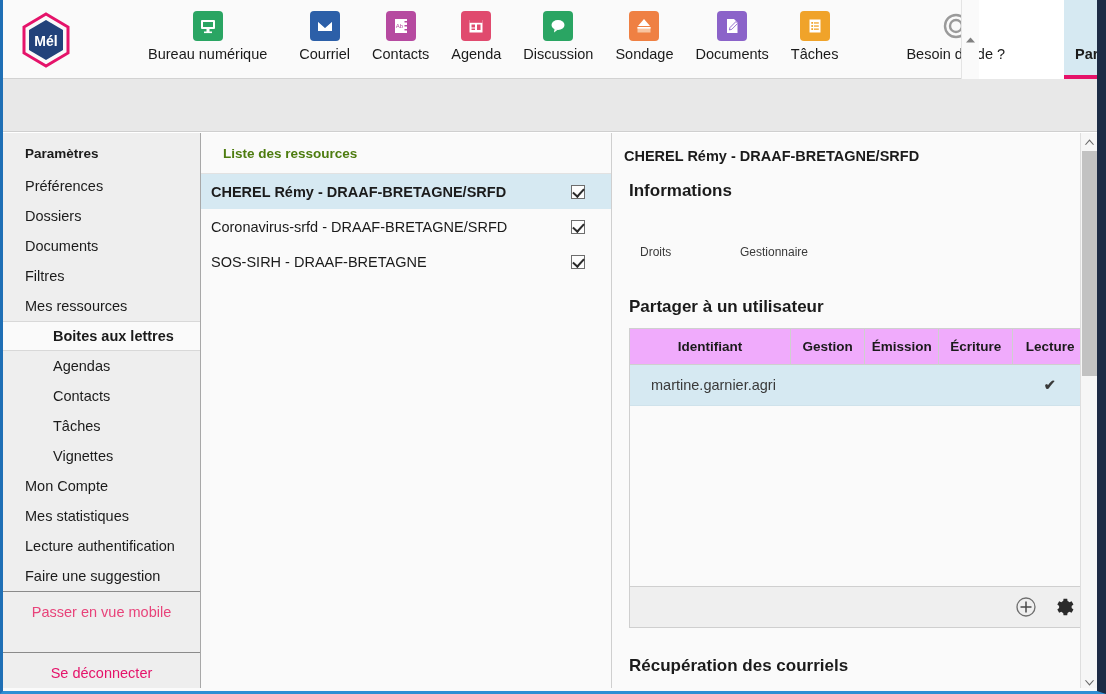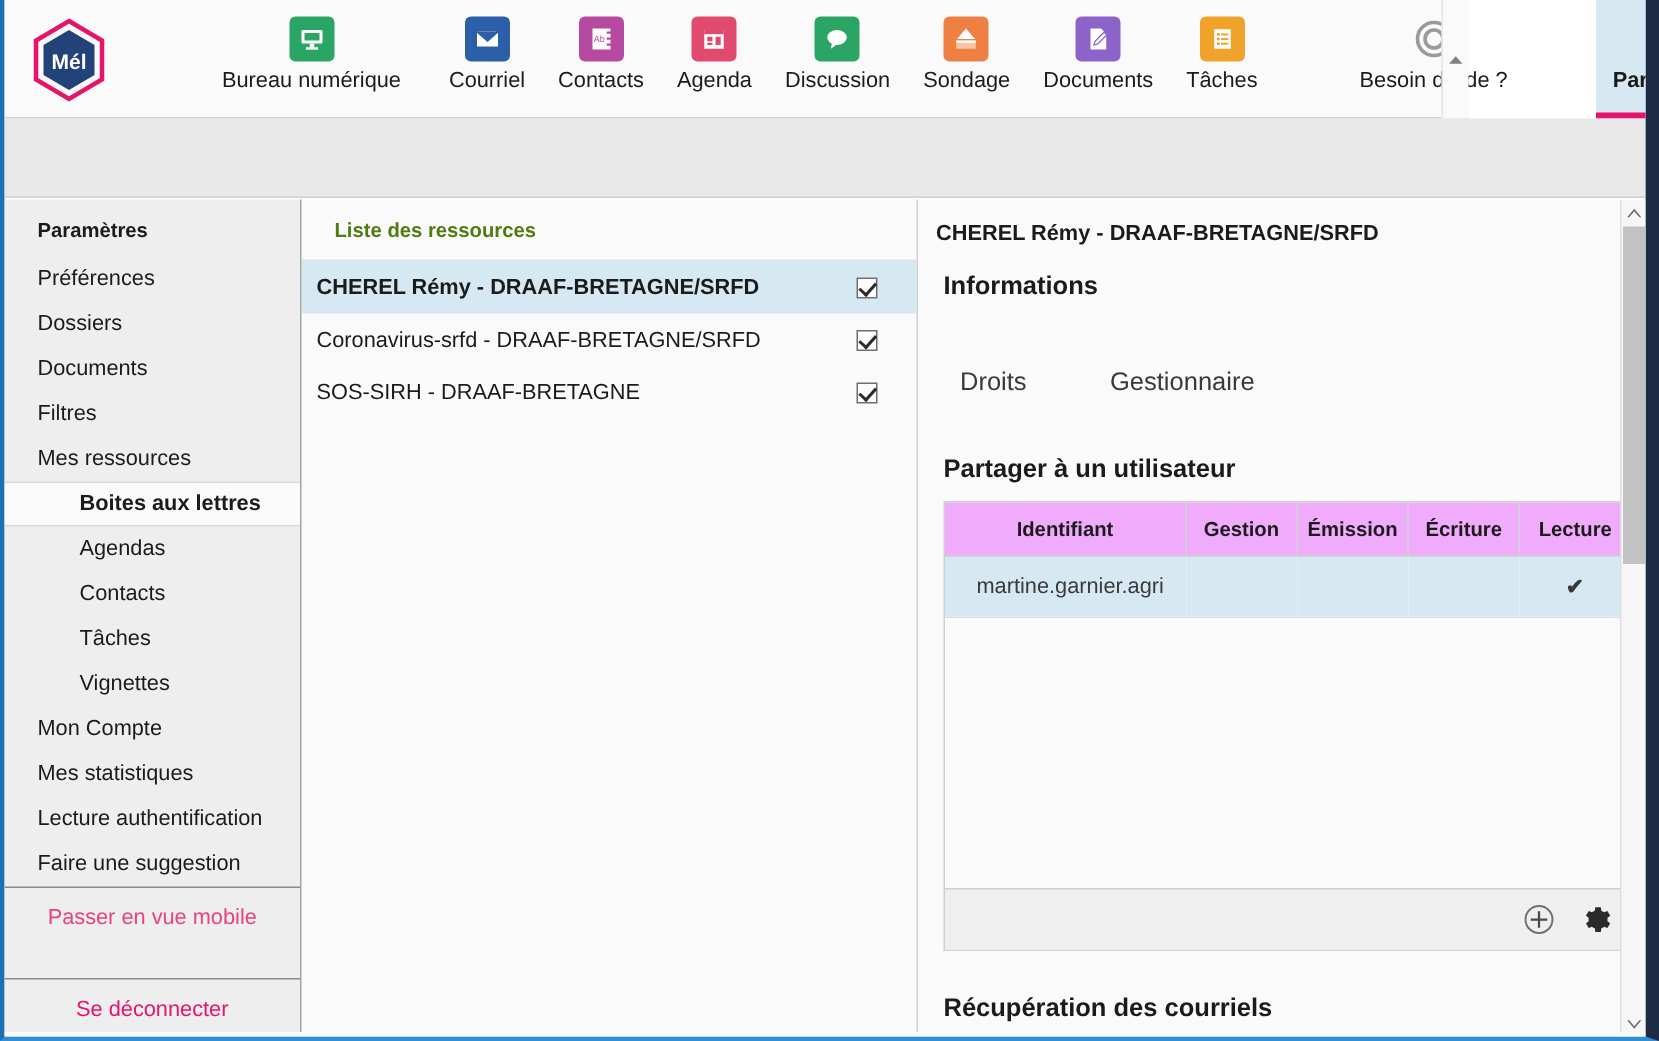--- a/index.html
+++ b/index.html
@@ -235,21 +235,21 @@
     padding: 3px 0 0 0;
   }
   .section-head {
     font-size: 17px;
     font-weight: bold;
     color: #1b1b1b;
     margin: 17px 0 12px 5px;
   }
   .info-row {
     display: flex;
-    font-size: 17px;
+    font-size: 12px;
     color: #3a3a3a;
     padding: 4px 0;
     margin-top: 40px;
   }
   .info-key { width: 100px; padding-left: 16px; }
   .info-val { color: #3a3a3a; }
 
   .share-head {
     font-size: 17px;
     font-weight: bold;

